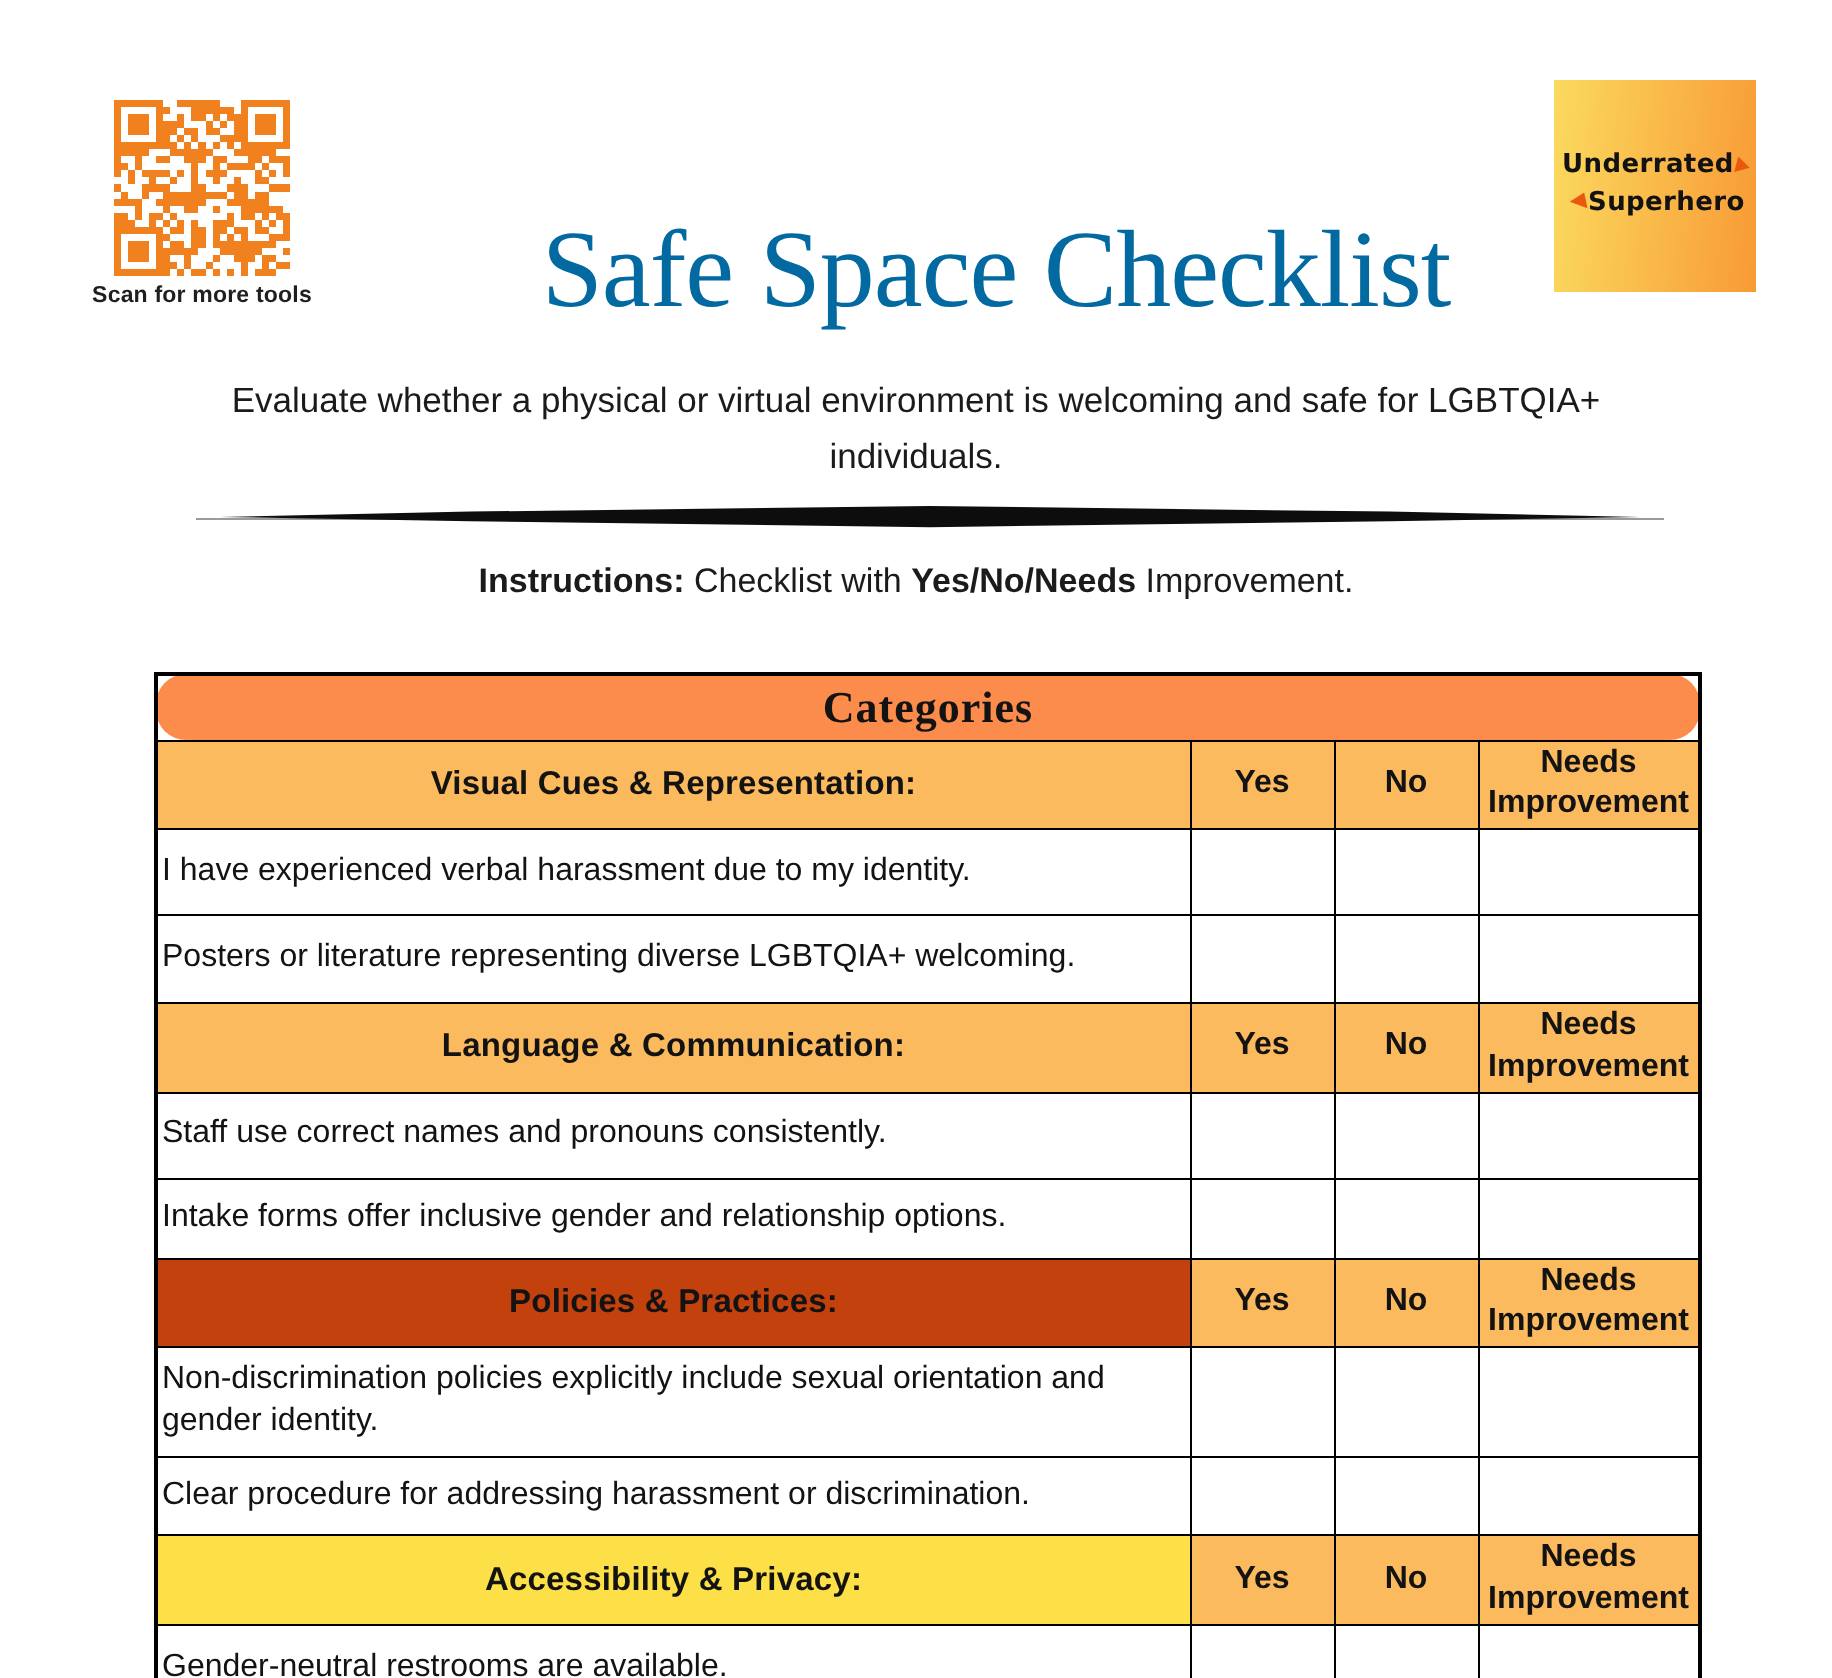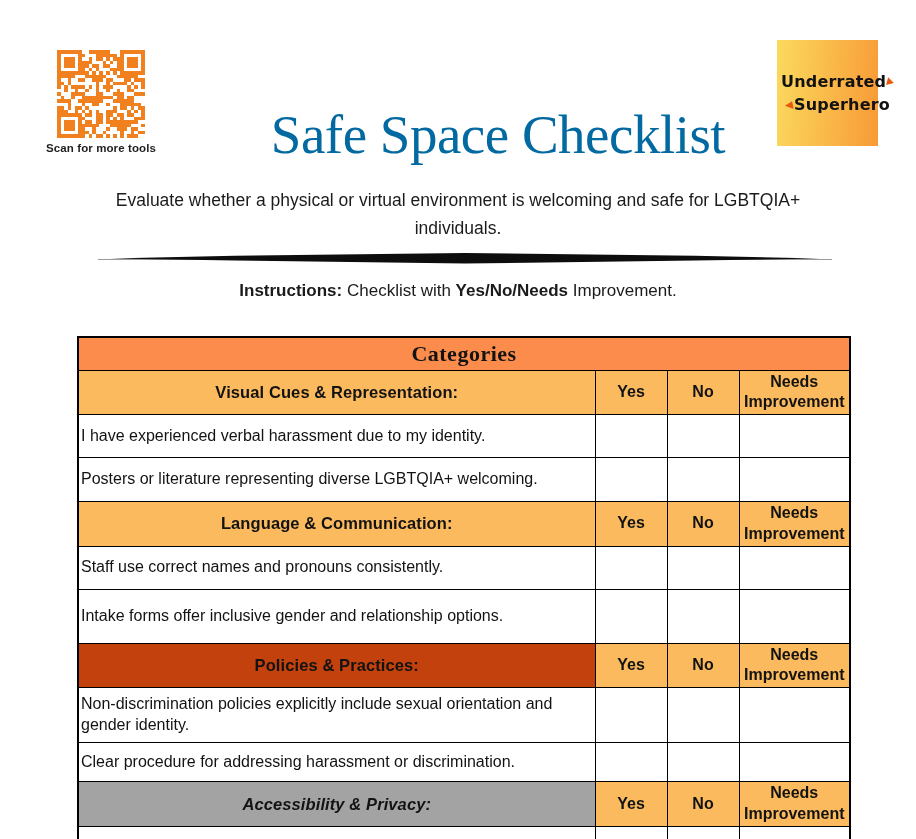--- a/index.html
+++ b/index.html
@@ -14,21 +14,21 @@
   .qr-caption{
     position:absolute;left:36px;top:142px;width:130px;text-align:center;
     font-size:11.5px;font-weight:bold;color:#1f1f1f;letter-spacing:0.1px;
   }
   .logo{
     position:absolute;left:777px;top:40px;width:101px;height:106px;
     display:flex;flex-direction:column;justify-content:center;align-items:flex-start;
     padding-left:4px;box-sizing:border-box;
   }
   .logo-line{
-    font-family:"DejaVu Sans", sans-serif;font-weight:bold;font-size:16px;
+    font-family:"DejaVu Sans", sans-serif;font-weight:bold;font-size:13px;
     color:#121212;line-height:1.45;letter-spacing:0.2px;white-space:nowrap;
   }
   .logo-line.l2{margin-left:4px;}
   .logo-deco{display:inline-block;width:0;height:0;vertical-align:middle;}
   .deco-right{border-left:7px solid #e8590c;border-top:4px solid transparent;border-bottom:4px solid transparent;transform:rotate(15deg);margin-left:1px;}
   .deco-left{border-right:8px solid #e8590c;border-top:3px solid transparent;border-bottom:5px solid transparent;transform:rotate(-12deg);margin-right:1px;}
 
   .title{
     position:absolute;left:0;top:103px;width:916px;text-align:center;
     font-family:"Liberation Serif", serif;font-size:55px;line-height:1.15;
@@ -45,21 +45,21 @@
     font-size:17px;color:#1b1b1b;
   }
   .instructions b{font-weight:bold;}
 
   
   .table-wrap{position:absolute;left:77px;top:336px;width:772px;}
   table.checklist{border-collapse:collapse;width:772px;table-layout:fixed;border:2px solid #000;}
   table.checklist td{border:1px solid #000;box-sizing:border-box;overflow:hidden;}
   td.cat{
     text-align:center;font-family:"Liberation Serif", serif;font-weight:bold;
-    font-size:22px;letter-spacing:0.5px;color:#131313;
+    font-size:22px;letter-spacing:0.5px;color:#131313;border-radius:15px;
   }
   td.sec{
     text-align:center;font-weight:bold;font-size:16.5px;color:#131313;letter-spacing:0.1px;
   }
   td.colhead{
     text-align:center;font-weight:bold;font-size:16px;color:#131313;line-height:1.3;
   }
   td.item{
     font-size:16px;color:#131313;padding:2px 4px 2px 2px;line-height:1.3;
     background:#ffffff;
@@ -488,21 +488,21 @@
             <td class="colhead" style="background: rgb(251, 186, 94);">Yes</td>
             <td class="colhead" style="background: rgb(251, 186, 94);">No</td>
             <td class="colhead" style="background: rgb(251, 186, 94);">Needs Improvement</td>
           </tr>
           <tr style="height: 43px;">
             <td class="item">Staff use correct names and pronouns consistently.</td>
             <td class="blank"></td>
             <td class="blank"></td>
             <td class="blank"></td>
           </tr>
-          <tr style="height: 54px; margin-top: 16px;">
+          <tr style="height: 40px; margin-top: 16px;">
             <td class="item">Intake forms offer inclusive gender and relationship options.</td>
             <td class="blank"></td>
             <td class="blank"></td>
             <td class="blank"></td>
           </tr>
           <tr style="height: 43px;">
             <td class="sec" style="background: #c2410c;">Policies &amp; Practices:</td>
             <td class="colhead" style="background: rgb(251, 186, 94);">Yes</td>
             <td class="colhead" style="background: rgb(251, 186, 94);">No</td>
             <td class="colhead" style="background: rgb(251, 186, 94);">Needs Improvement</td>
@@ -513,21 +513,21 @@
             <td class="blank"></td>
             <td class="blank"></td>
           </tr>
           <tr style="height: 39px; padding-left: 38px;">
             <td class="item">Clear procedure for addressing harassment or discrimination.</td>
             <td class="blank"></td>
             <td class="blank"></td>
             <td class="blank"></td>
           </tr>
           <tr style="height: 41px;">
-            <td class="sec" style="background: #a3a3a3; font-style: italic;">Accessibility &amp; Privacy:</td>
+            <td class="sec" style="background: #fde047;">Accessibility &amp; Privacy:</td>
             <td class="colhead" style="background: rgb(251, 186, 94);">Yes</td>
             <td class="colhead" style="background: rgb(251, 186, 94);">No</td>
             <td class="colhead" style="background: rgb(251, 186, 94);">Needs Improvement</td>
           </tr>
           <tr style="height: 44px;">
             <td class="item">Gender-neutral restrooms are available.</td>
             <td class="blank"></td>
             <td class="blank"></td>
             <td class="blank"></td>
           </tr>

